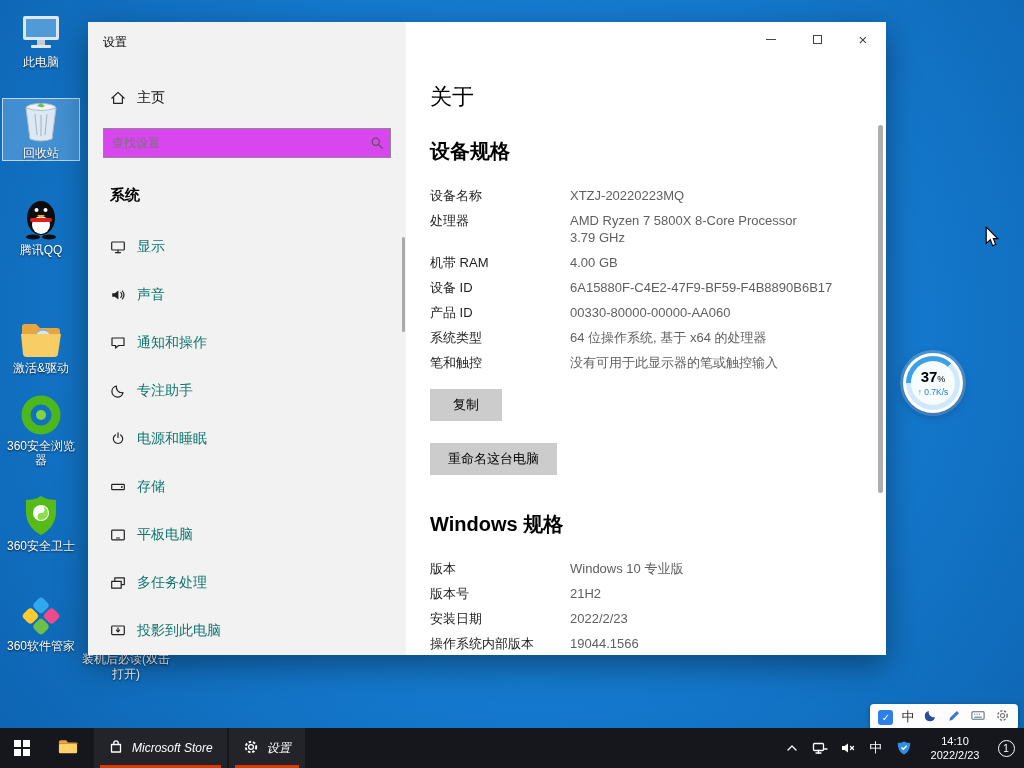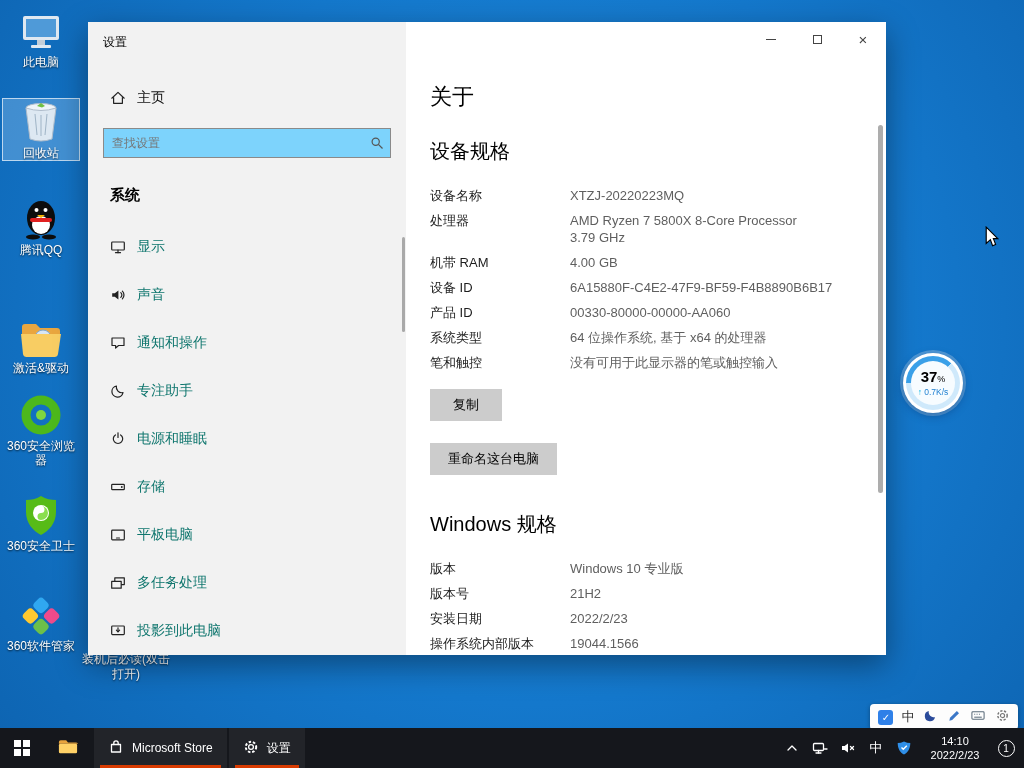--- a/index.html
+++ b/index.html
@@ -21,35 +21,35 @@
   .titlebar-title { position:absolute; left:15px; top:12px; font-size:12px; color:#000; z-index:3; }
   .winbtns { position:absolute; right:0; top:0; display:flex; z-index:4; }
   .winbtn { width:46px; height:34px; display:flex; align-items:center; justify-content:center; }
   .min-glyph { width:10px; height:1px; background:#444; }
   .max-glyph { width:9px; height:9px; border:1px solid #444; }
   .close-glyph { font-size:15px; color:#444; line-height:1; }
 
   .sidebar { position:absolute; left:0; top:0; width:318px; height:633px; background:#f2f2f2; }
   .side-inner { position:absolute; top:58px; left:0; right:0; }
   .home-row { height:36px; display:flex; align-items:center; padding-left:22px; gap:11px; font-size:14px; color:#111; }
-  .searchbox { margin:12px 15px 0 15px; height:30px; background:#7dd3fc; border:1px solid #8a8a8a;
+  .searchbox { margin:12px 15px 0 15px; height:30px; background:#d946ef; border:1px solid #8a8a8a;
                display:flex; align-items:center; }
   .searchbox input { border:none; outline:none; flex:1; height:100%; padding:0 8px; font-size:12px;
                      color:#333; font-family:"Liberation Sans",sans-serif; background:transparent; }
   .searchbox .sicon { width:26px; display:flex; justify-content:center; }
   .side-section { margin:28px 0 18px 22px; font-size:15px; font-weight:bold; color:#000; }
   .nav-item { height:48px; display:flex; align-items:center; padding-left:22px; gap:11px;
               font-size:14px; color:#0f766e; }
   .nicon { width:16px; height:16px; display:flex; }
   .side-scroll { position:absolute; left:314px; top:215px; width:3px; height:95px; background:#a9a9a9; border-radius:2px; }
 
   .content { position:absolute; left:318px; top:0; width:480px; height:633px; background:#fff;
              padding:60px 36px 0 24px; overflow:hidden; }
   .page-title { font-size:22px; font-weight:300; color:#000; margin-bottom:26px; }
-  .section-title { font-size:20px; font-weight:400; color:#000; margin-bottom:22px; }
+  .section-title { font-size:20px; font-weight:700; color:#000; margin-bottom:22px; }
   .spec-row { display:flex; font-size:13px; margin-bottom:8px; line-height:17px; }
   .spec-label { flex:0 0 140px; color:#1d1d1d; }
   .spec-value { flex:1; color:#5f5f5f; }
   .btn { display:inline-block; background:#cccccc; border:none; color:#000; font-size:13px;
          height:32px; padding:0 18px; font-family:"Liberation Sans",sans-serif; cursor:default; }
   .copy-wrap { margin-top:18px; }
   .rename-wrap { margin-top:22px; }
   .winspec-title { margin-top:36px; }
   .content-scroll { position:absolute; right:3px; top:103px; width:5px; height:368px; background:#adadad; border-radius:3px; }
 
@@ -69,21 +69,21 @@
   .imebar { position:absolute; left:870px; top:704px; width:148px; height:26px; background:#fdfdfd;
             border-radius:4px; box-shadow:0 1px 4px rgba(0,0,0,.35); display:flex; align-items:center;
             justify-content:space-evenly; z-index:25; }
   .ime-logo { width:15px; height:15px; background:#2e80e8; border-radius:3px; color:#fff; font-size:10px;
               display:flex; align-items:center; justify-content:center; }
   .ime-mode { font-size:13px; color:#333; }
 
   
   .taskbar { position:absolute; left:0; top:728px; width:1024px; height:40px; background:#15171c;
              display:flex; align-items:stretch; z-index:30; color:#fff; }
-  .tb-btn { display:flex; align-items:center; justify-content:center; padding:0 14px; position:relative; }
+  .tb-btn { display:flex; align-items:center; justify-content:center; padding:0 14px; position:relative;font-style:italic; }
   .tb-app { gap:8px; font-size:12px; background:rgba(255,255,255,.06); margin-left:2px; }
   .underline { position:absolute; left:6px; right:6px; bottom:0; height:3px; background:#d83b01; }
   .start-grid { display:grid; grid-template-columns:7px 7px; grid-template-rows:7px 7px; gap:2px; }
   .start-grid span { background:#fff; }
   .tray { margin-left:auto; display:flex; align-items:center; gap:4px; padding-right:6px; }
   .tray-item { display:flex; align-items:center; justify-content:center; width:24px; height:40px; }
   .tray-ime { font-size:13px; }
   .clock { width:70px; text-align:center; font-size:11px; line-height:14px; height:40px;
            display:flex; flex-direction:column; justify-content:center; }
   .badge-circle { width:17px; height:17px; border:1.5px solid #fff; border-radius:50%;

